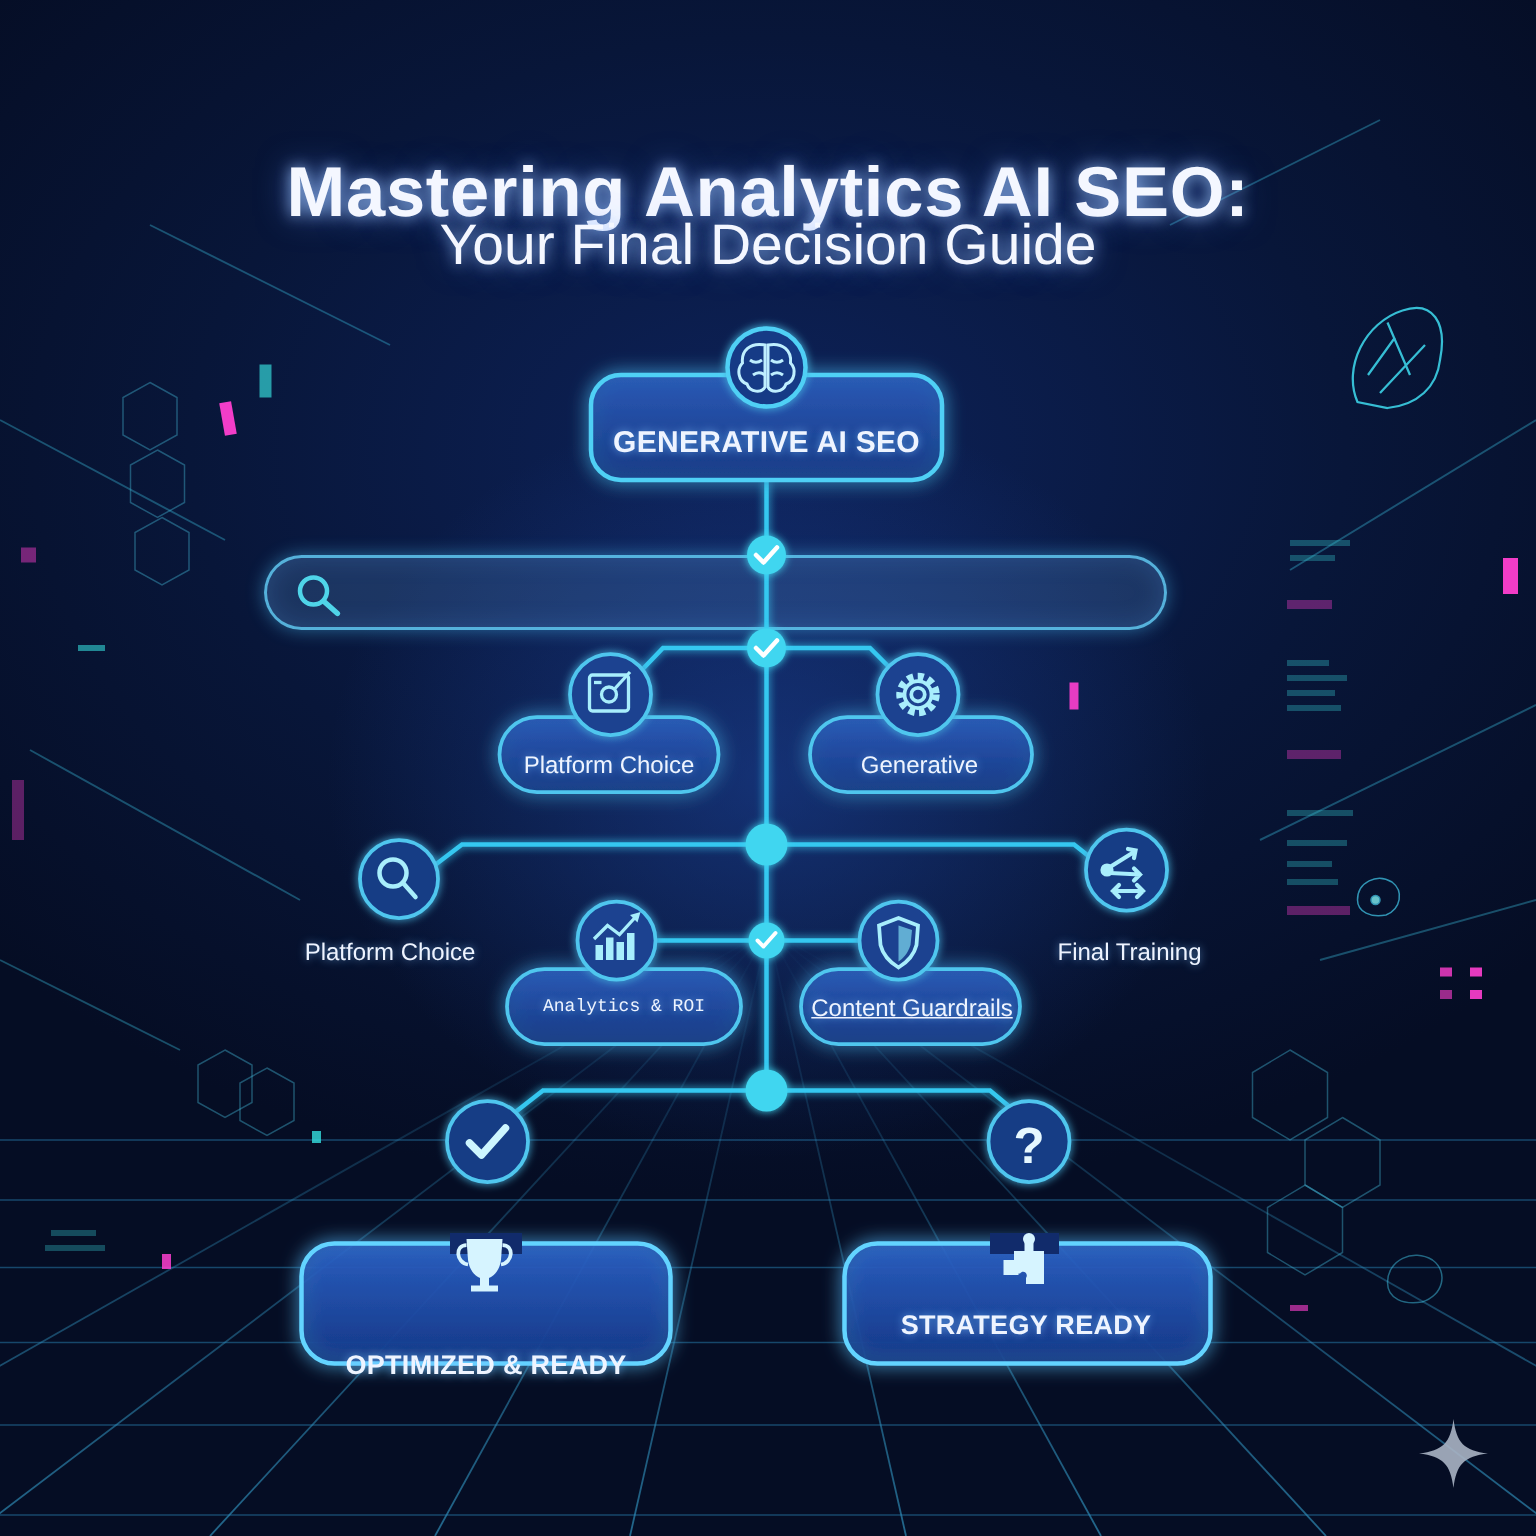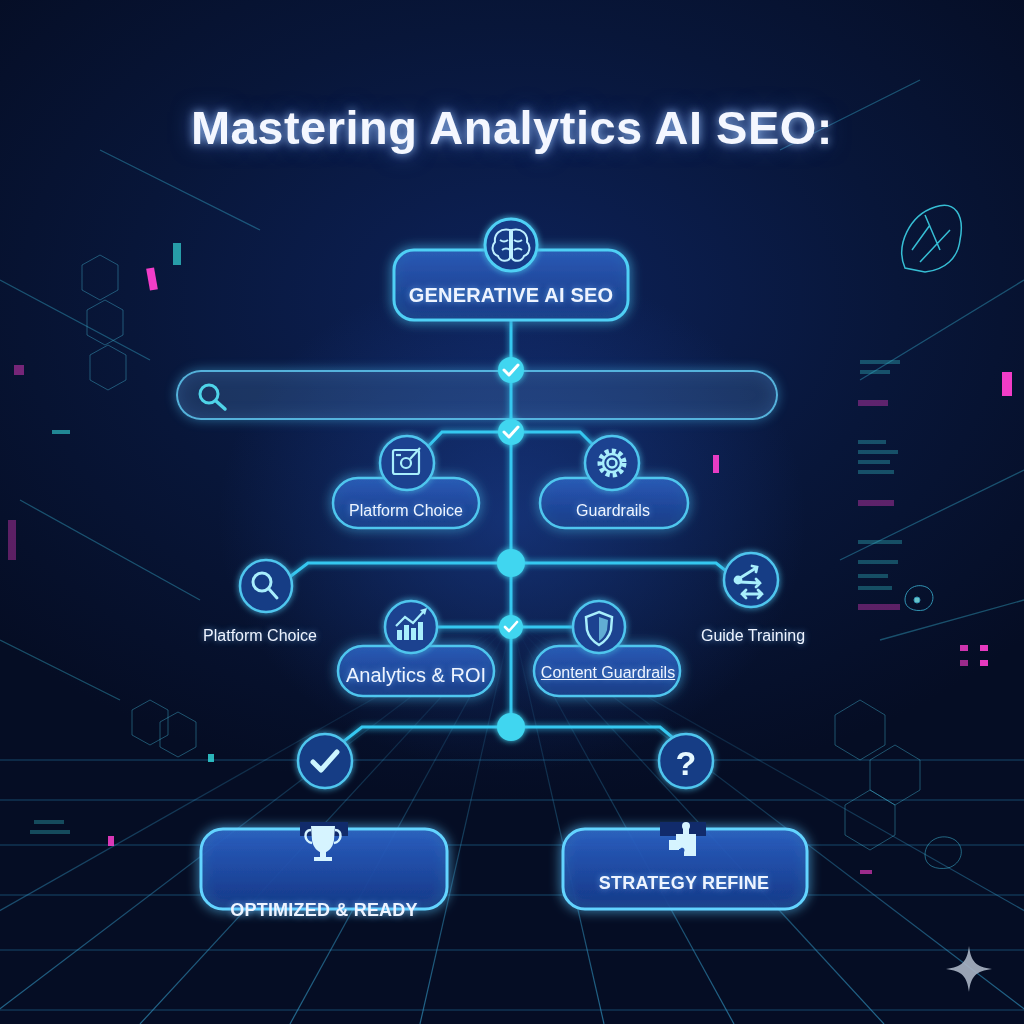--- a/index.html
+++ b/index.html
@@ -125,20 +125,21 @@
     <g fill="none" stroke="#3fbfe0" stroke-width="1" opacity="0.75">
       <path d="M905 600 C905 588 918 582 928 588 C936 594 934 606 924 610 C914 612 905 608 905 600 Z"></path>
       <circle cx="917" cy="600" r="3" fill="#8ff"></circle>
     </g>
     <g fill="none" stroke="#3fbfe0" stroke-width="1" opacity="0.5">
       <path d="M925 855 C925 840 942 832 955 840 C966 848 962 864 948 868 C936 870 925 866 925 855 Z"></path>
     </g>
   </svg>
 
   <div class="title main">Mastering Analytics AI SEO:</div>
+  <div class="title sub">Your Final Decision Guide</div>
 
   <div class="search-bar">
     <svg class="search-icon" width="34" height="32" viewBox="0 0 34 32">
       <circle cx="13" cy="13" r="9" fill="none" stroke="#4fd4e8" stroke-width="3"></circle>
       <line x1="20" y1="20" x2="29" y2="28" stroke="#4fd4e8" stroke-width="3.5" stroke-linecap="round"></line>
     </svg>
     <input class="search-input" type="text" placeholder="" style="">
   </div>
 
   <svg class="fg" width="1024" height="1024" viewBox="0 0 1024 1024">
@@ -290,27 +291,27 @@
         <rect x="683" y="828" width="6" height="6"></rect>
         <path d="M676 834 L696 834 L696 856 L684 856 L684 852 C686 849 682 846 680 849 L676 849 Z"></path>
         <rect x="669" y="840" width="10" height="10"></rect>
       </g>
     </g>
   </svg>
 
   <div class="label caps" style="left:511px; top:284px; font-size:20px;">GENERATIVE AI SEO</div>
 
   <div class="label" style="left:406px; top:502px; font-size:16px;">Platform Choice</div>
-  <div class="label" style="left:613px; top:502px; font-size:16px;">Guardrails</div>
+  <div class="label" style="left:613px; top:502px; font-size:16px;">Generative</div>
 
   <div class="label" style="left:260px; top:627px; font-size:16px;">Platform Choice</div>
-  <div class="label" style="left:753px; top:627px; font-size:16px;">Guide Training</div>
-
-  <div class="label" style="left:416px; top:664px; font-size:20px;">Analytics &amp; ROI</div>
+  <div class="label" style="left:753px; top:627px; font-size:16px;">Final Training</div>
+
+  <div class="label" style="left:416px; top:664px; font-size:12px;font-family:Liberation Mono, monospace;">Analytics &amp; ROI</div>
   <div class="label" style="left:608px; top:664px; font-size:16px;text-decoration:underline;">Content Guardrails</div>
 
   <div class="label caps" style="left:324px; top:900px; font-size:18px;">OPTIMIZED &amp; READY</div>
-  <div class="label caps" style="left:684px; top:873px; font-size:18px;">STRATEGY REFINE</div>
+  <div class="label caps" style="left:684px; top:873px; font-size:18px;">STRATEGY READY</div>
 
   <svg class="sparkle" width="50" height="50" viewBox="0 0 50 50">
     <path d="M25 2 C27 18 32 23 48 25 C32 27 27 32 25 48 C23 32 18 27 2 25 C18 23 23 18 25 2 Z" fill="#aab4c4" opacity="0.9"></path>
   </svg>
 </div>
 
 </body></html>

